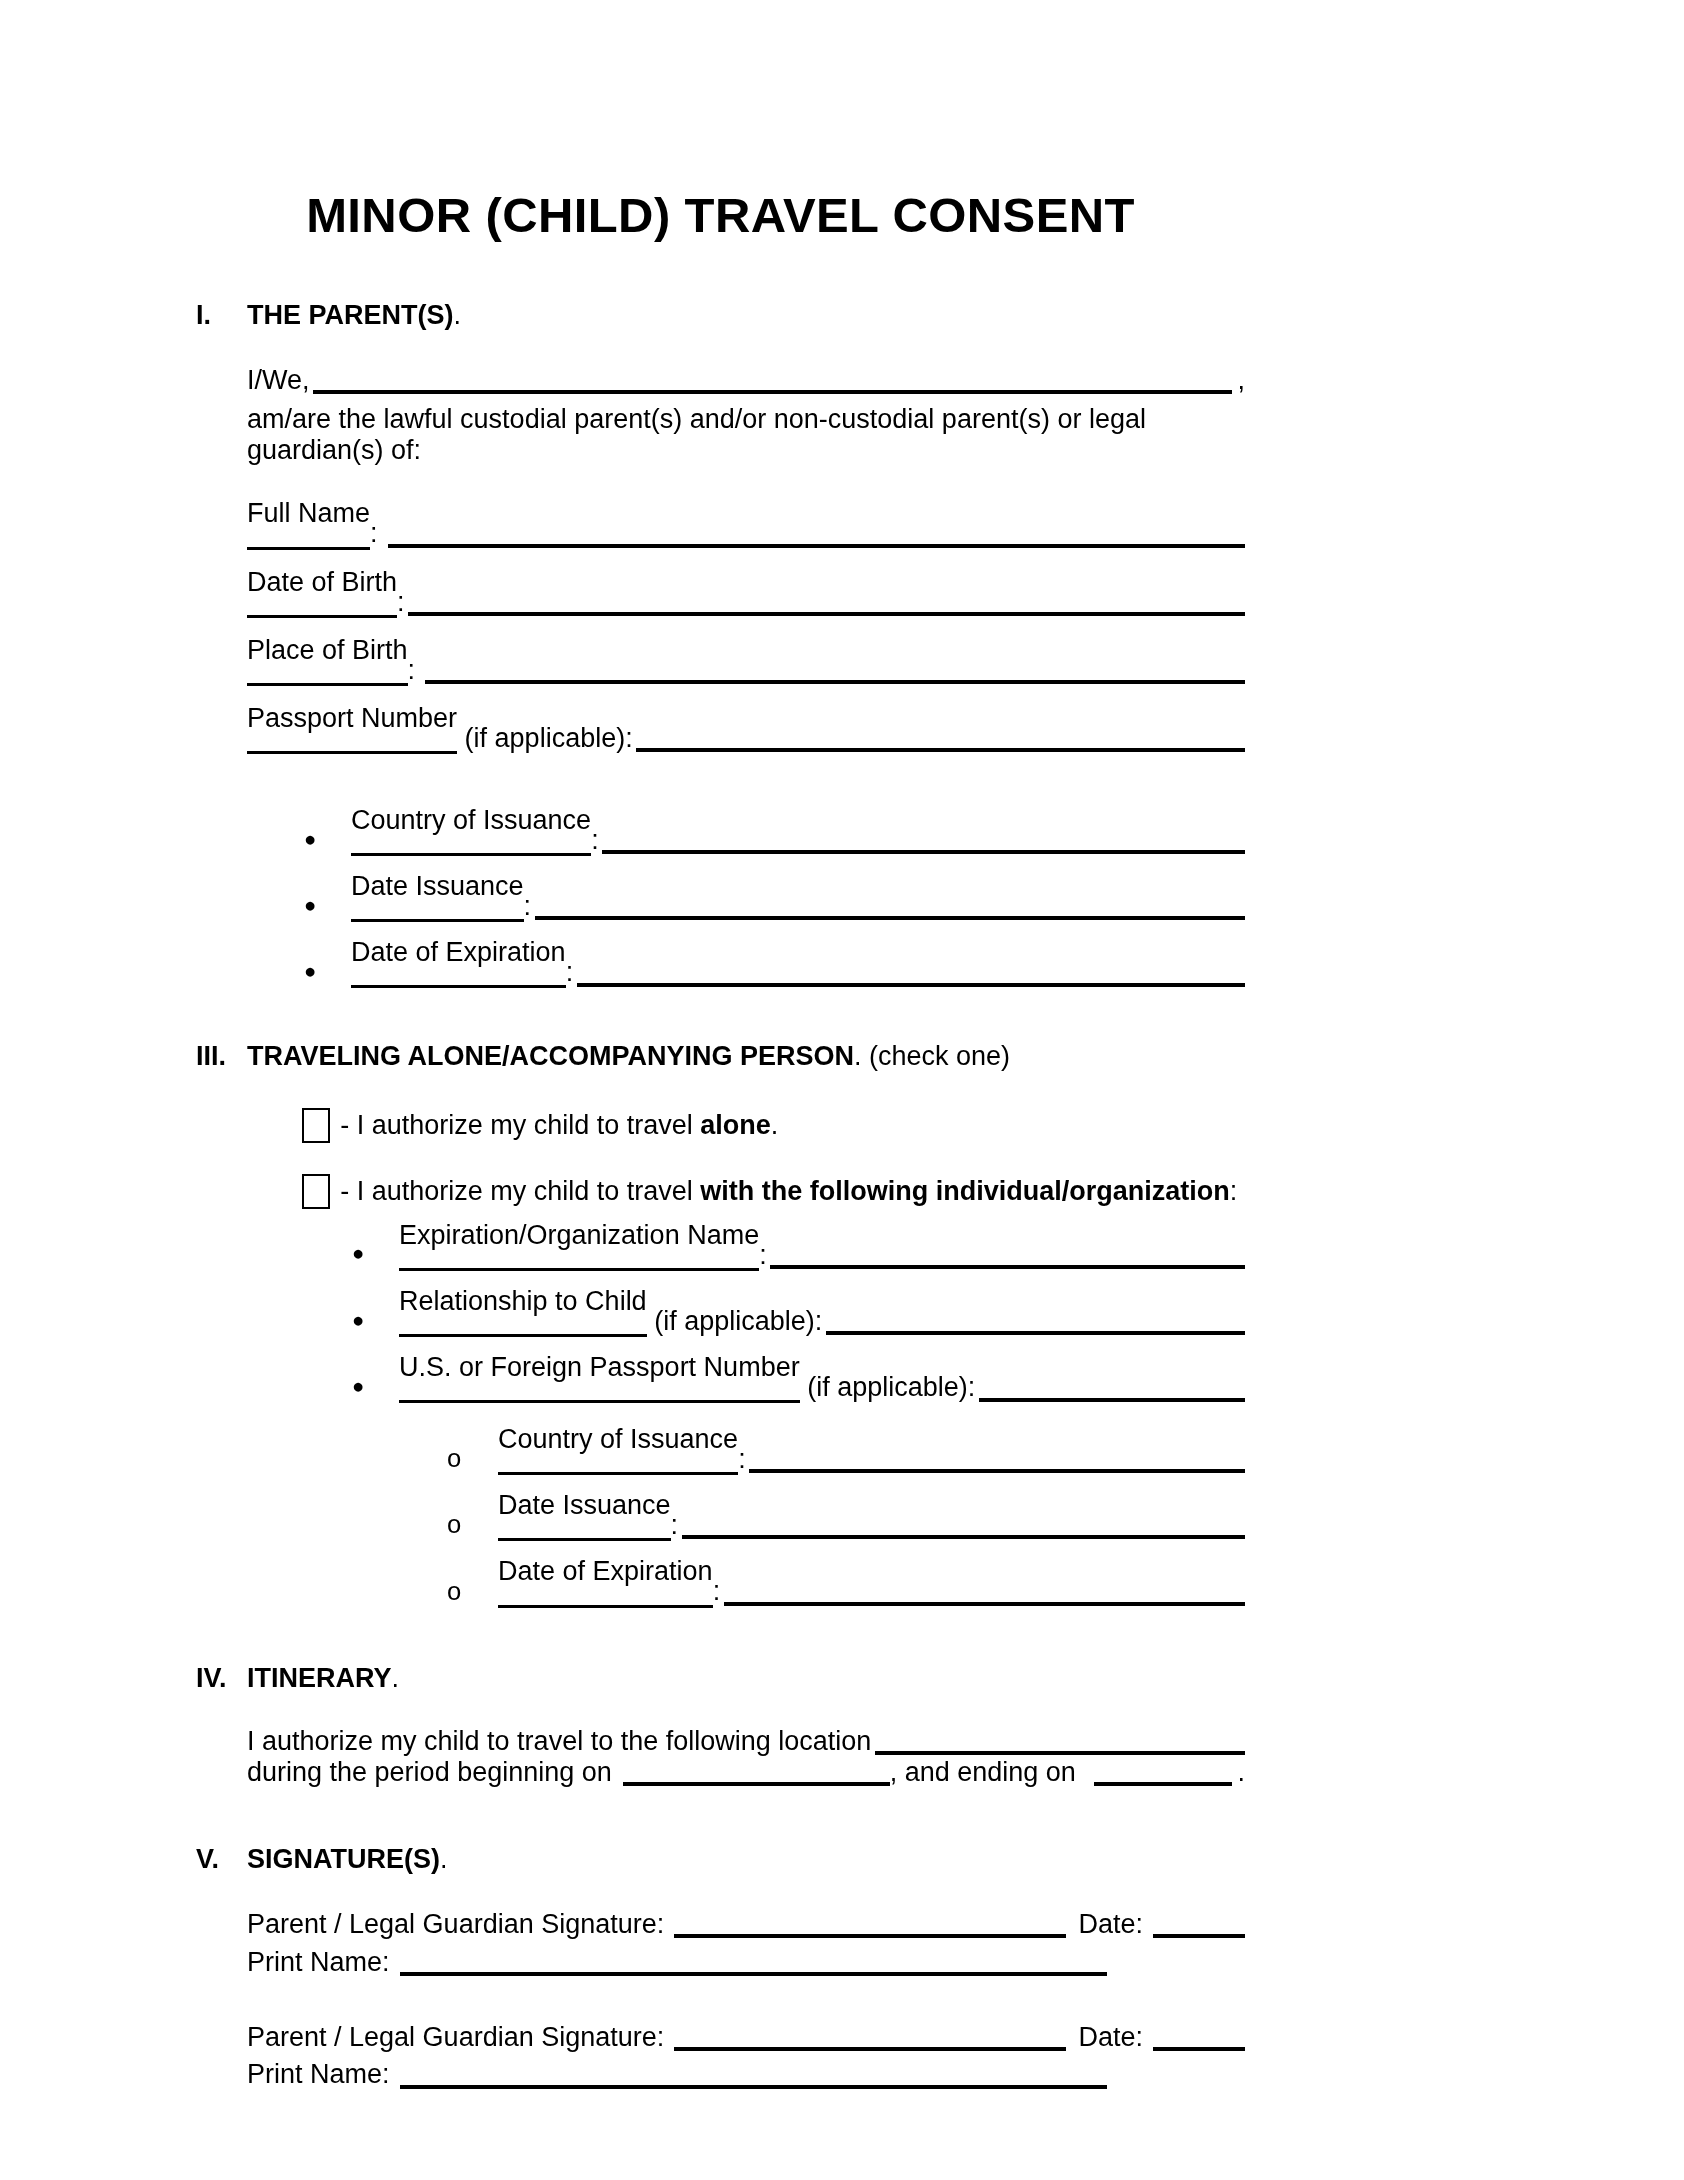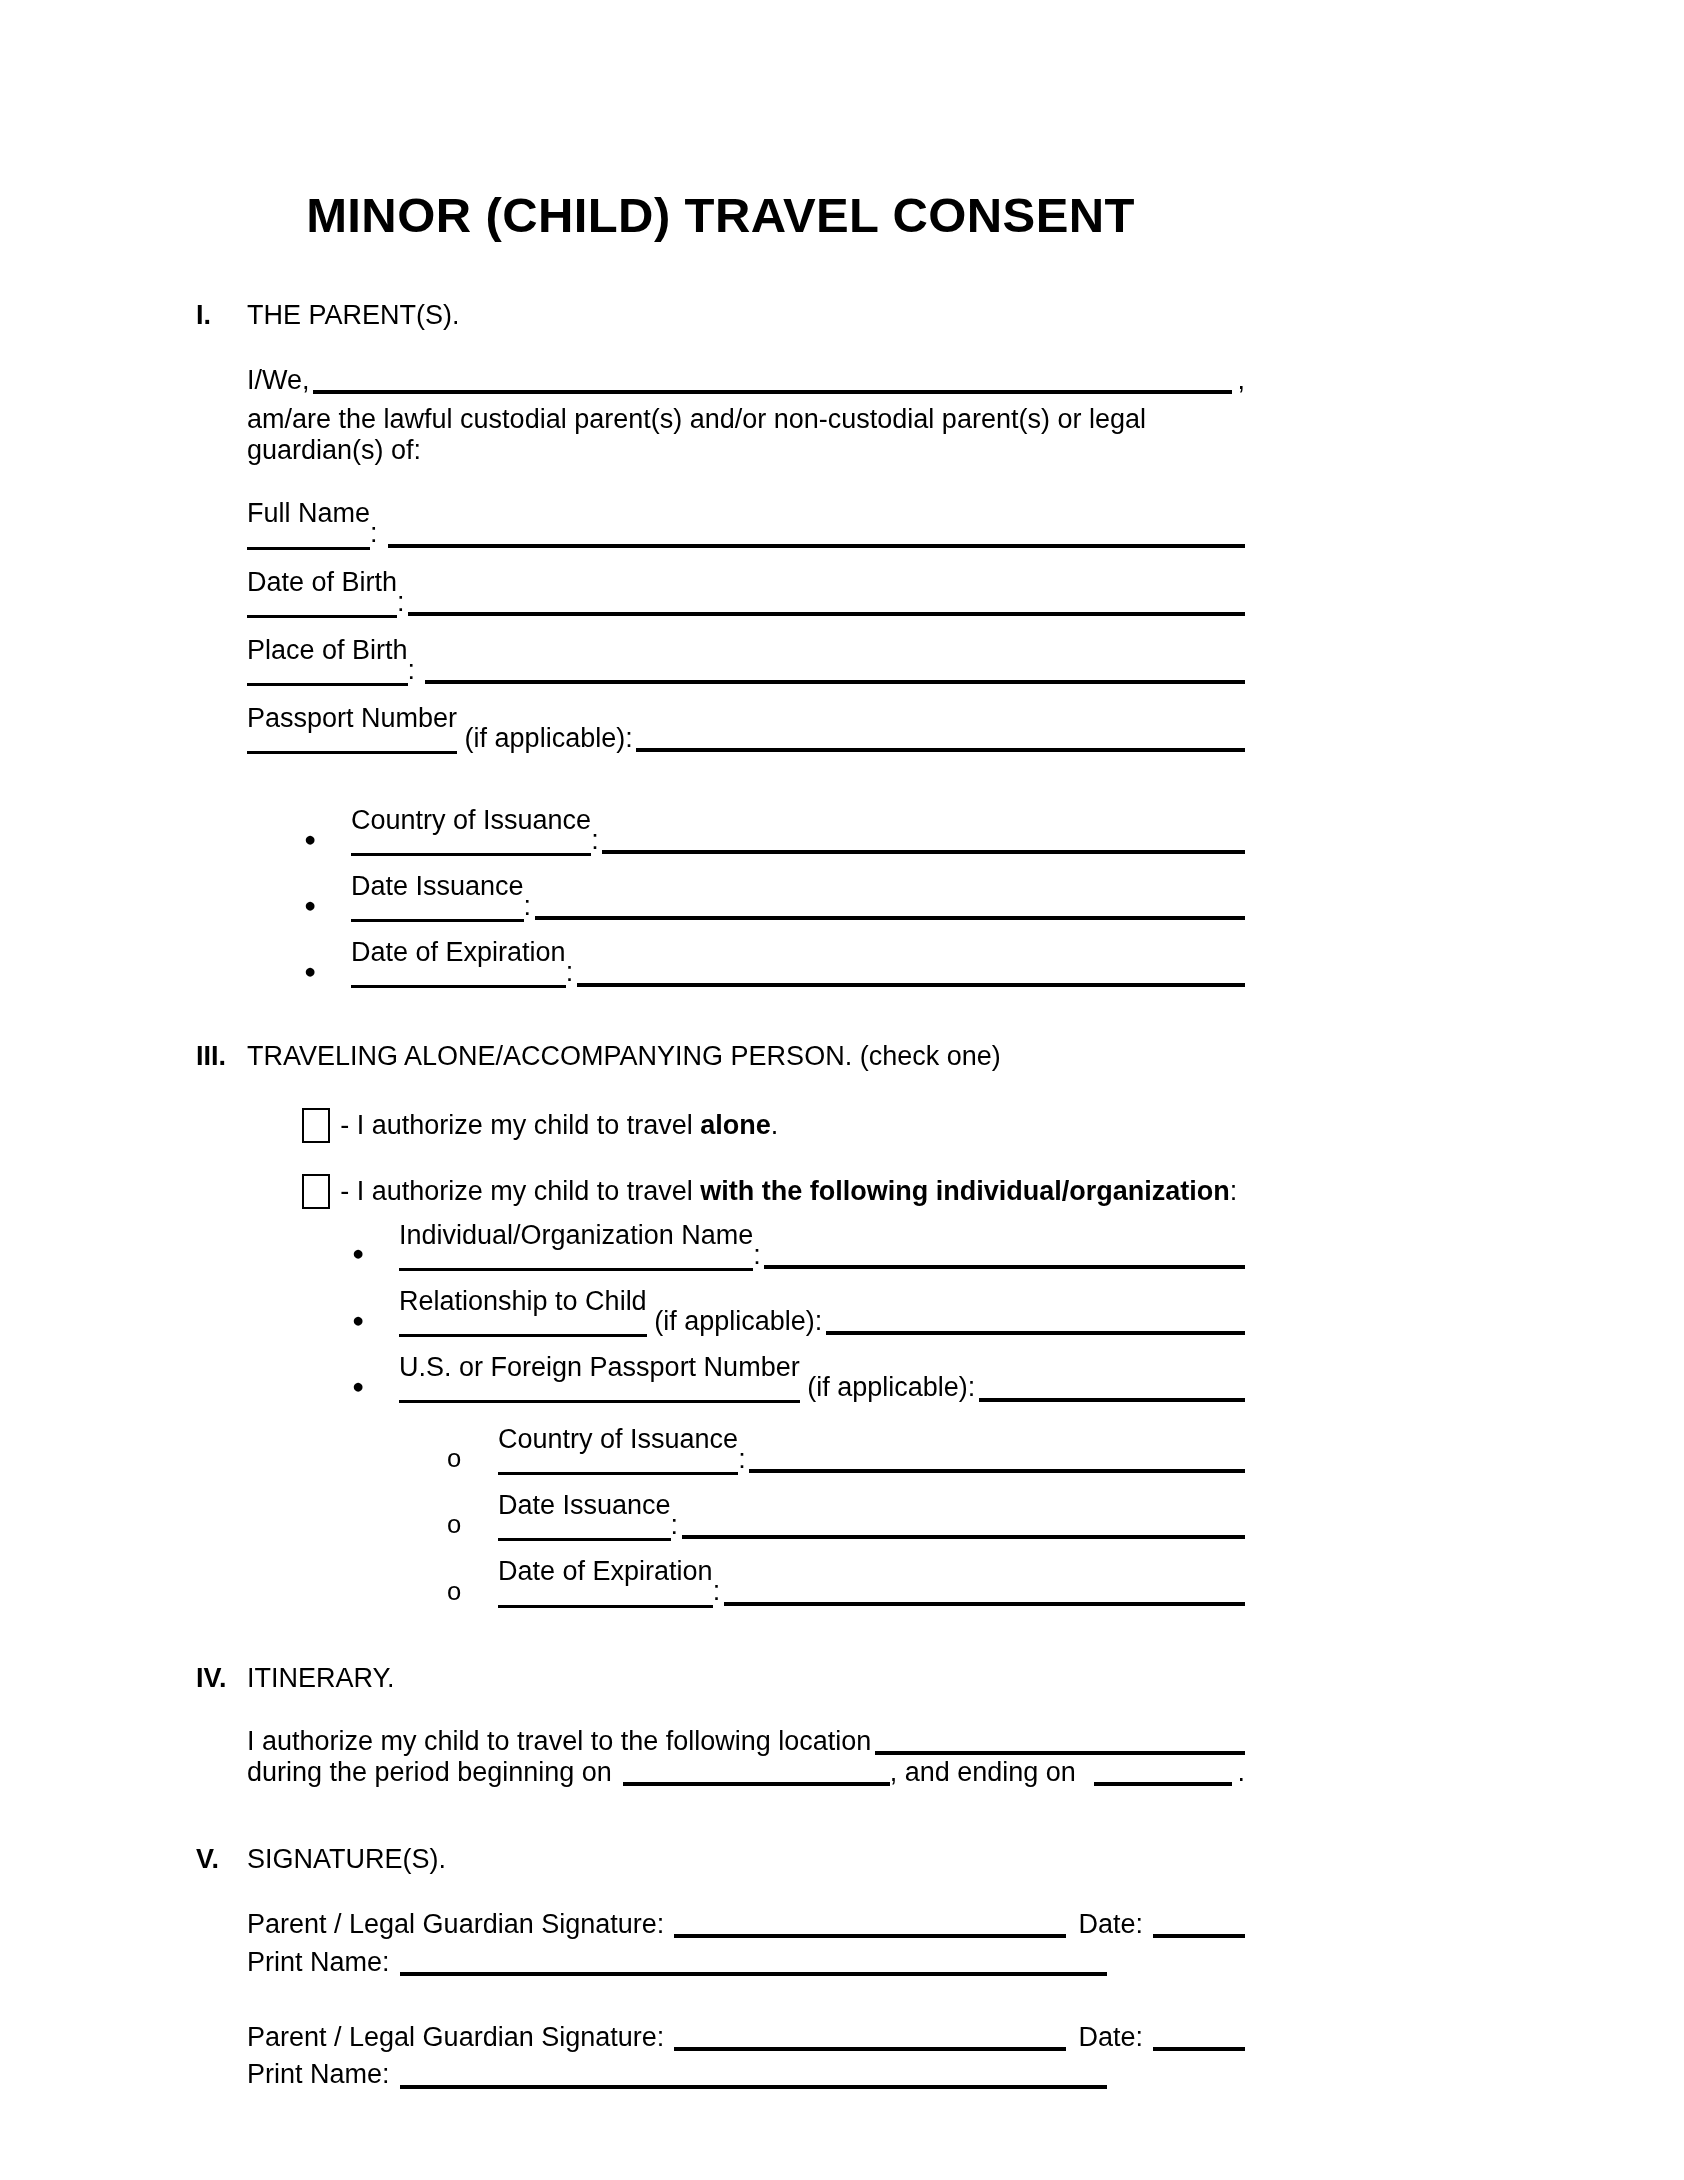--- a/index.html
+++ b/index.html
@@ -19,21 +19,21 @@
   .title {
     margin: 0;
     font-size: 49px;
     line-height: 1.2;
     font-weight: 700;
     text-align: center;
     letter-spacing: 0.4px;
   }
   .sec-head { display: flex; align-items: baseline; }
   .num { flex: 0 0 51px; font-weight: 700; }
-  .h b { font-weight: 400; }
+  .h b { font-weight: 700; }
   .h .reg { font-weight: 400; }
   .sec-body { margin-left: 51px; }
 
   .row { display: flex; align-items: flex-end; }
   .lbl { white-space: pre; flex: 0 0 auto; }
   .u { border-bottom: 3.4px solid #000; padding-bottom: 17px; }
   .fill {
     flex: 1 1 auto;
     border-bottom: 4.3px solid #000;
     height: 0;
@@ -134,21 +134,21 @@
       <span class="checkbox"></span>
       <span class="opt"><span>- I authorize my child to travel </span><b>alone</b><span>.</span></span>
     </div>
     <div class="chk-row" style="margin-top:31px">
       <span class="checkbox"></span>
       <span class="opt"><span>- I authorize my child to travel </span><b>with the following individual/organization</b><span>:</span></span>
     </div>
 
     <div class="brow ind2" style="margin-top:10.2px">
       <span class="bullet">●</span>
-      <span class="lbl u">Individual/Organization Name</span>
+      <span class="lbl u">Expiration/Organization Name</span>
         <span class="lbl">:</span>
       <span class="fill tight"></span>
     </div>
     <div class="brow ind2" style="margin-top:15.3px">
       <span class="bullet">●</span>
       <span class="lbl u">Relationship to Child</span>
         <span class="lbl"> (if applicable):</span>
       <span class="fill tight"></span>
     </div>
     <div class="brow ind2" style="margin-top:15.3px">

